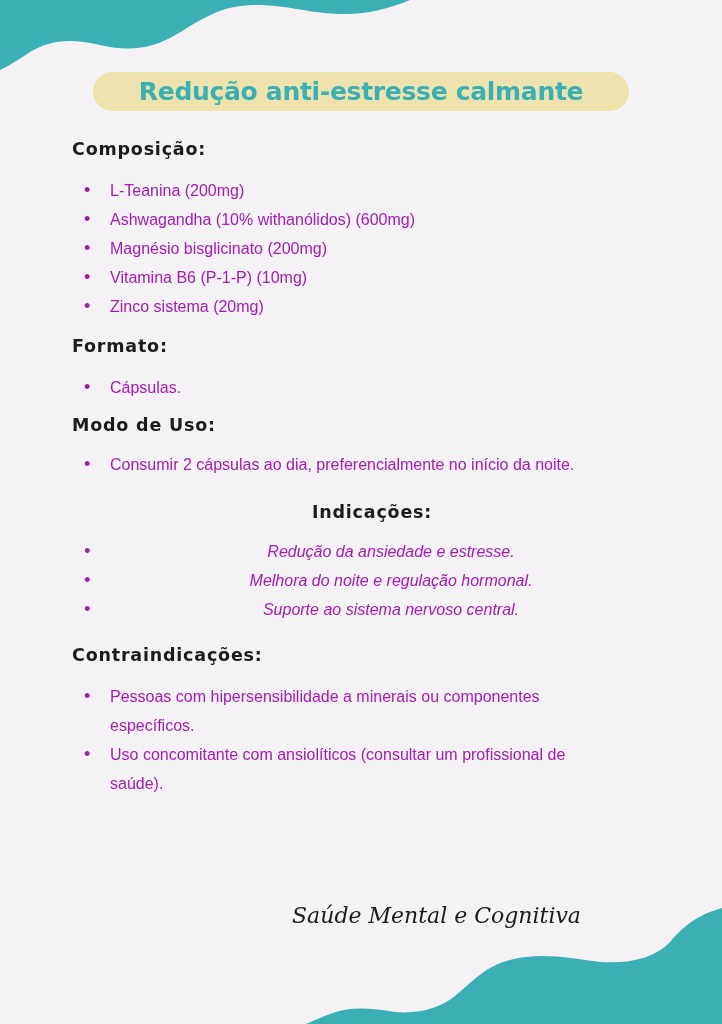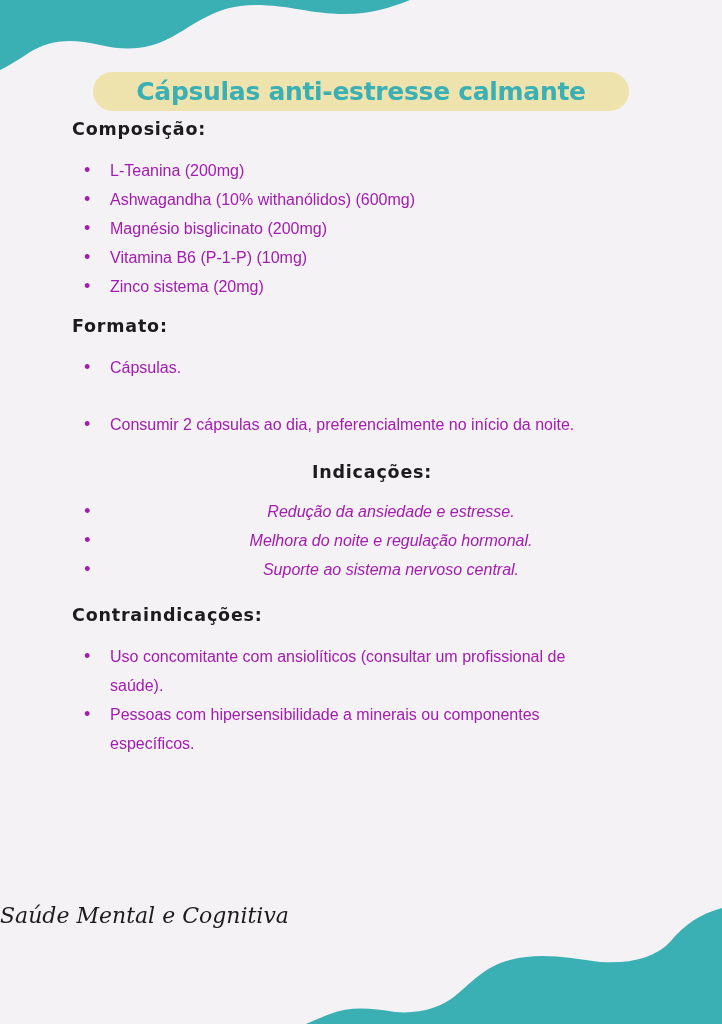--- a/index.html
+++ b/index.html
@@ -14,47 +14,47 @@
   .wave-bottom { left: 0; bottom: 0; width: 722px; height: 140px; }
   .title-pill {
     position: absolute; left: 93px; top: 72px; width: 536px; height: 39px;
     background: #efe3ad; border-radius: 20px;
     display: flex; align-items: center; justify-content: center;
   }
   .title-pill h1 {
     margin: 0; font-size: 25px; font-weight: bold; color: #3aafb4;
     font-family: "DejaVu Sans", sans-serif; letter-spacing: -0.3px;
   }
-  .content { position: absolute; left: 72px; top: 114px; width: 600px; }
+  .content { position: absolute; left: 72px; top: 134px; width: 600px; }
   .section-heading {
     font-size: 17.5px; font-weight: bold; letter-spacing: 0.8px;
     margin: 0; line-height: 26px; color: #1e1b1c;
   }
   ul.items { list-style: none; margin: 0; padding: 0; }
   ul.items li {
     position: relative; padding-left: 38px; font-size: 16px; line-height: 29px;
     color: #a21caf; font-family: "Liberation Sans", sans-serif;
   }
   ul.items li::before {
     content: "•"; position: absolute; left: 12px; top: 0; font-size: 18px;
   }
   .footer-tagline {
-    position: absolute; left: 0; width: 581px; top: 903px; text-align: left;
+    position: absolute; left: 0; width: 581px; top: 903px; text-align: right;
     font-family: "DejaVu Serif", serif; font-style: italic; font-size: 22px; color: #1e1b1c;
   }
 </style>
 </head>
 <body>
 
 <svg class="wave wave-top" viewBox="0 0 722 110" preserveAspectRatio="none">
   <path d="M0,0 L410,0 C390,8 370,14 345,14 C310,14 290,5 255,5 C215,5 195,25 170,38 C150,48 130,52 100,45 C70,38 50,40 30,52 C18,60 8,66 0,70 Z" fill="#3aafb4"></path>
 </svg>
 
 <div class="title-pill">
-  <h1>Cápsulas anti-estresse calmante</h1>
+  <h1>Redução anti-estresse calmante</h1>
 </div>
 
 <div class="content">
   <div style="margin-top:2px;">
     <h2 class="section-heading">Composição:</h2>
     <ul class="items" style="margin-top:14px;">
       <li>L-Teanina (200mg)</li>
       <li>Ashwagandha (10% withanólidos) (600mg)</li>
       <li>Magnésio bisglicinato (200mg)</li>
       <li>Vitamina B6 (P-1-P) (10mg)</li>
@@ -63,39 +63,40 @@
   </div>
 
   <div style="margin-top:12px;">
     <h2 class="section-heading">Formato:</h2>
     <ul class="items" style="margin-top:14px;">
       <li>Cápsulas.</li>
     </ul>
   </div>
 
   <div style="margin-top:10px;">
-    <ul class="items" style="margin-top:28px; width:570px;">
+    <h2 class="section-heading">Modo de Uso:</h2>
+    <ul class="items" style="margin-top:12px; width:570px;">
       <li>Consumir 2 cápsulas ao dia, preferencialmente no início da noite.</li>
     </ul>
   </div>
 
   <div style="margin-top:20px;text-align:center;">
     <h2 class="section-heading">Indicações:</h2>
     <ul class="items" style="margin-top:12px;font-style:italic;">
       <li>Redução da ansiedade e estresse.</li>
       <li>Melhora do noite e regulação hormonal.</li>
       <li>Suporte ao sistema nervoso central.</li>
     </ul>
   </div>
 
   <div style="margin-top:18px;">
     <h2 class="section-heading">Contraindicações:</h2>
     <ul class="items" style="margin-top:14px; width:520px;">
+      <li>Pessoas com hipersensibilidade a minerais ou componentes específicos.</li>
       <li>Uso concomitante com ansiolíticos (consultar um profissional de saúde).</li>
-      <li>Pessoas com hipersensibilidade a minerais ou componentes específicos.</li>
     </ul>
   </div>
 </div>
 
 <div class="footer-tagline">Saúde Mental e Cognitiva</div>
 
 <svg class="wave wave-bottom" viewBox="0 0 722 140" preserveAspectRatio="none">
   <path d="M722,24 C700,30 685,40 670,58 C655,74 630,80 600,78 C570,74 540,68 510,76 C485,82 470,100 455,112 C440,124 420,130 395,128 C370,124 350,122 330,130 C320,134 312,137 306,140 L722,140 Z" fill="#3aafb4"></path>
 </svg>
 

